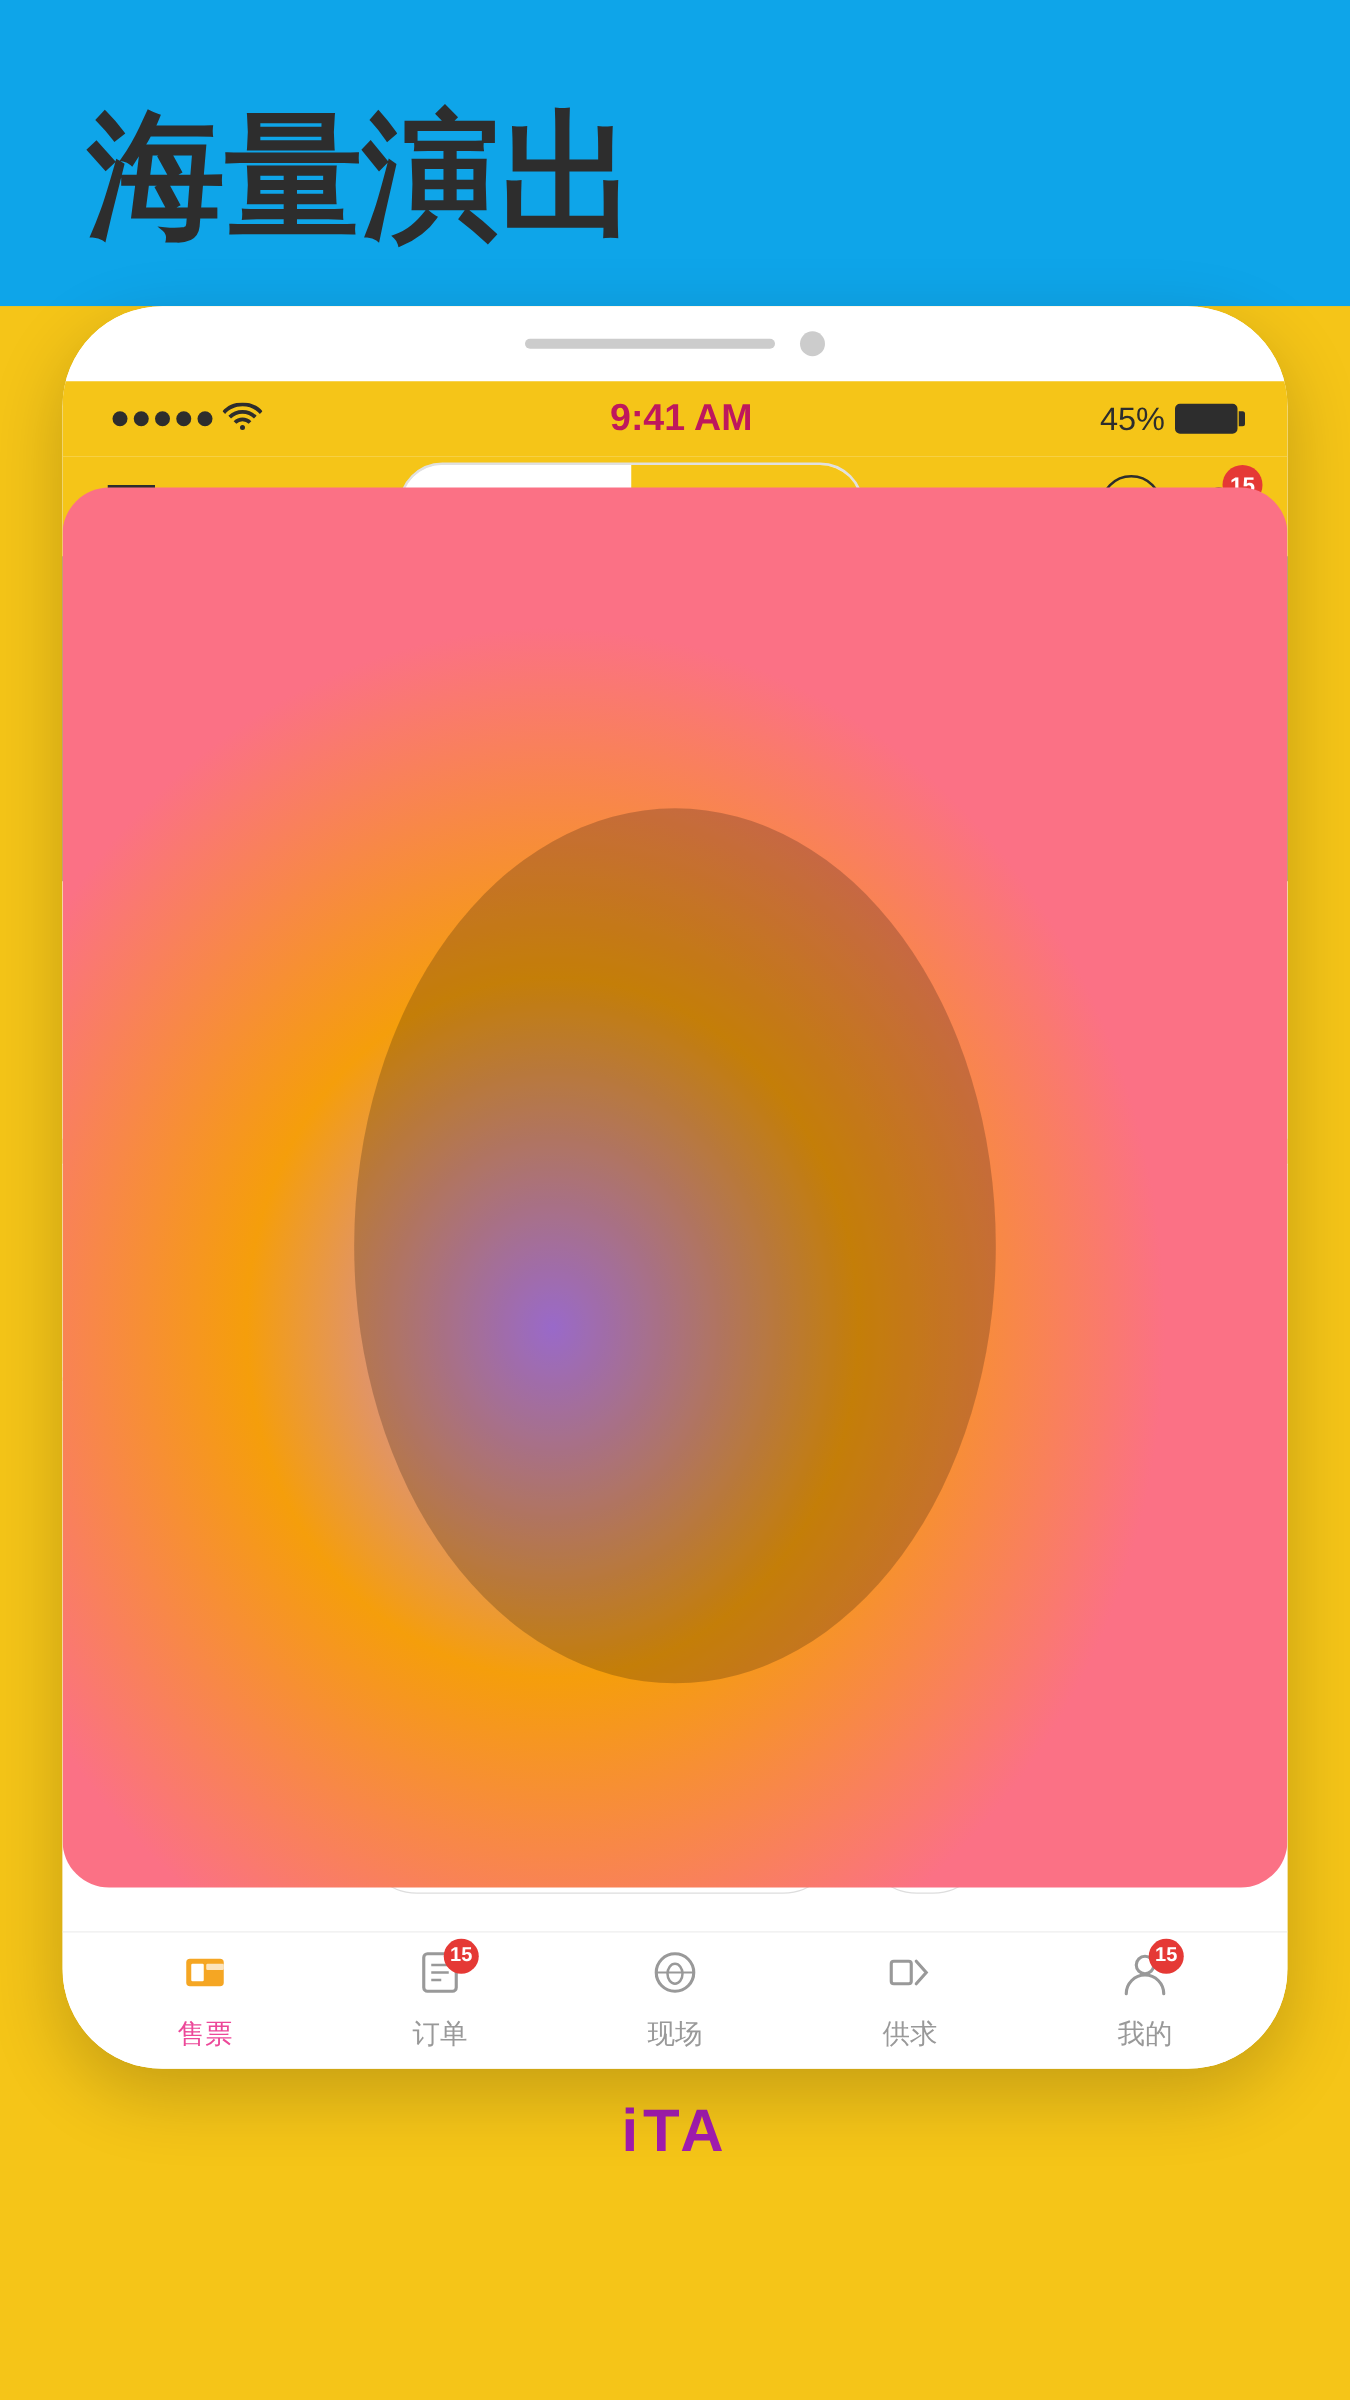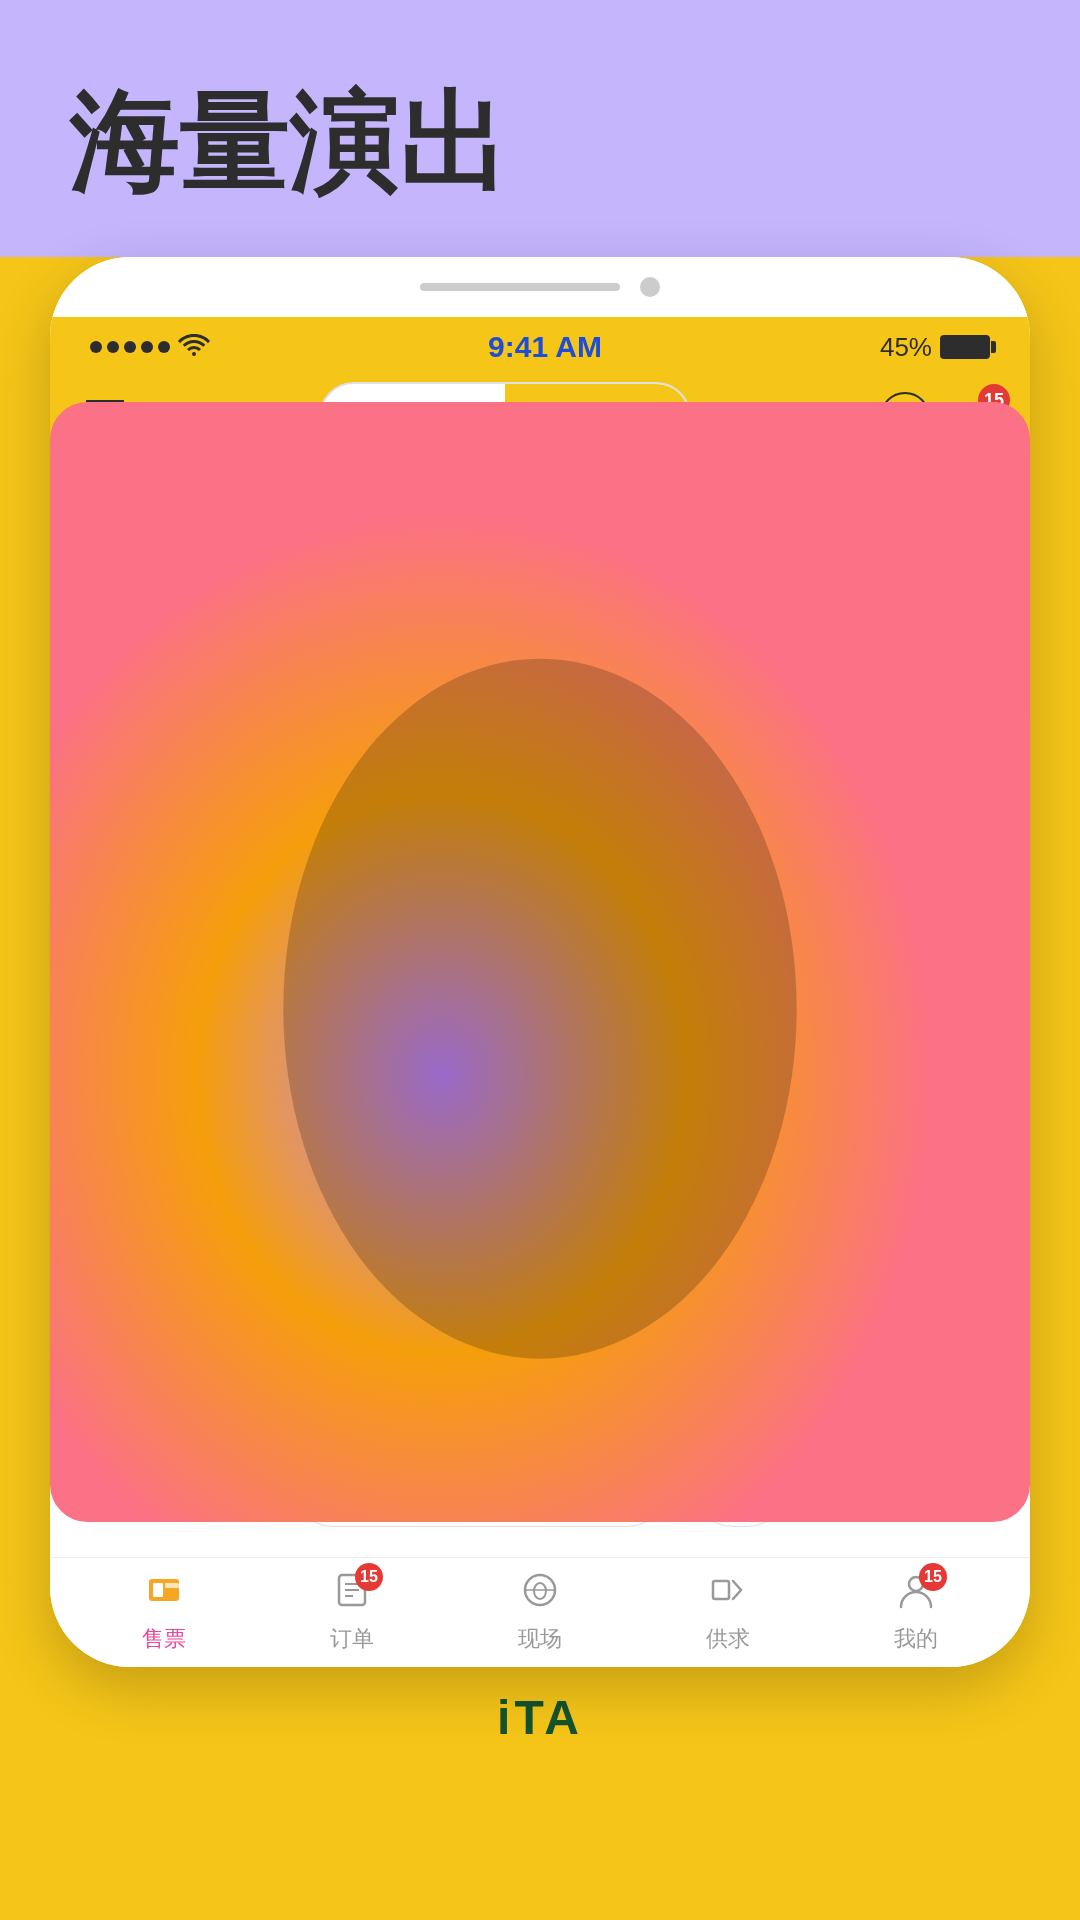--- a/index.html
+++ b/index.html
@@ -7,22 +7,22 @@
     body {
       width: 1080px;
       min-height: 1920px;
       background: #F5C518;
       font-family: -apple-system, "PingFang SC", "Microsoft YaHei", sans-serif;
       overflow-x: hidden;
     }
 
     
     .hero-area {
-      background: #c4b5fd;
-      padding: 80px 70px 36px 70px;
+      background: #0ea5e9;
+      padding: 80px 70px 24px 70px;
     }
     .hero-title {
       font-size: 110px;
       font-weight: 900;
       color: #2d2d2d;
       line-height: 1.1;
       margin-bottom: 20px;
     }
     .hero-subtitle {
       font-size: 52px;
@@ -90,21 +90,21 @@
       background: #2d2d2d;
       border-radius: 50%;
     }
     .wifi-icon {
       font-size: 28px;
       color: #2d2d2d;
     }
     .status-time {
       font-size: 30px;
       font-weight: 600;
-      color: #1d4ed8;
+      color: #be185d;
     }
     .status-battery {
       display: flex;
       align-items: center;
       gap: 8px;
       font-size: 26px;
       color: #2d2d2d;
     }
     .battery-icon {
       width: 50px; height: 24px;
@@ -417,21 +417,21 @@
     .bottom-yellow {
       background: #F5C518;
       height: 100px;
       display: flex;
       align-items: center;
       justify-content: center;
     }
     .ita-text {
       font-size: 48px;
       font-weight: 900;
-      color: #14532d;
+      color: #a21caf;
       letter-spacing: 4px;
     }
   </style>
 </head>
 <body>
 
 <div class="hero-area">
   <div class="hero-title">海量演出</div>
 </div>
 

